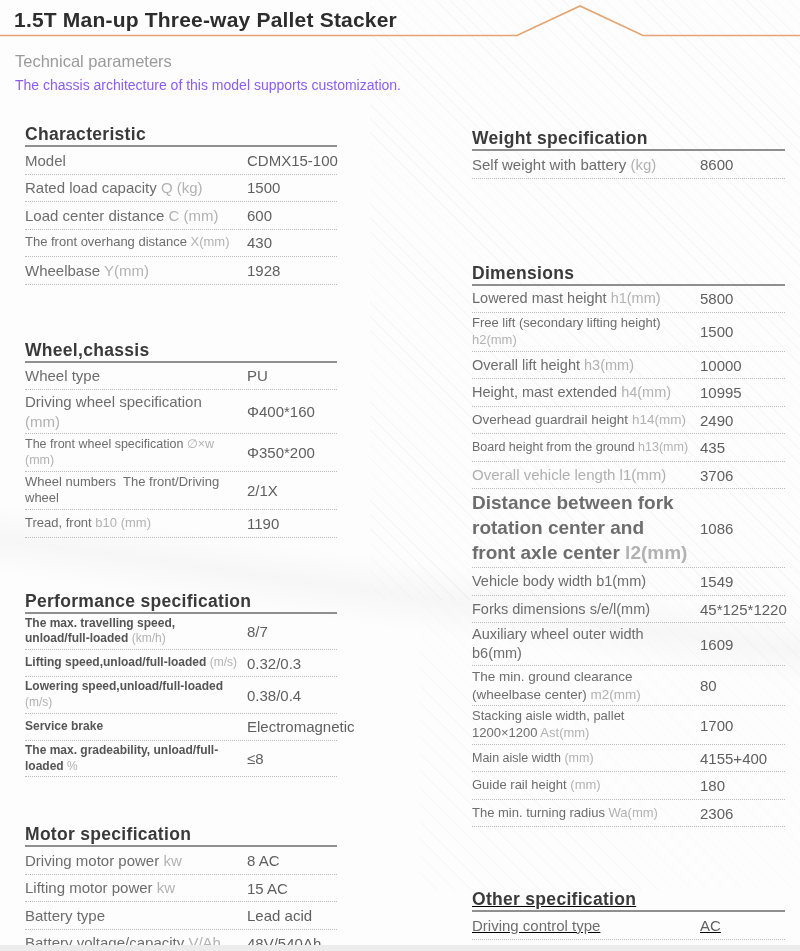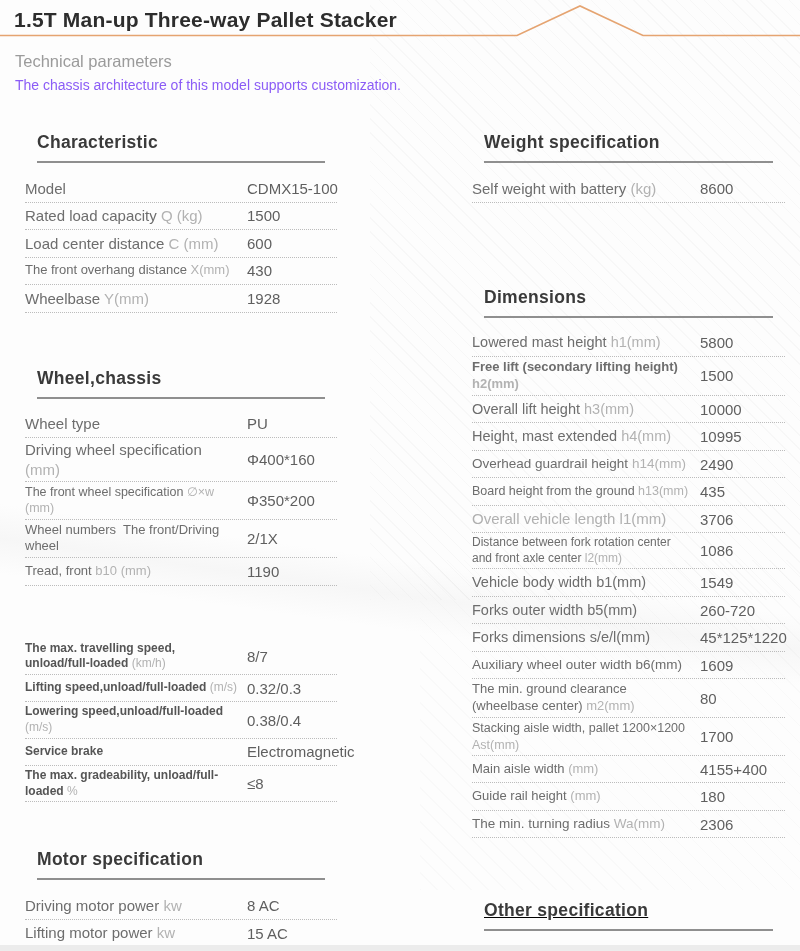--- a/index.html
+++ b/index.html
@@ -35,22 +35,22 @@
     font-size:21px;font-weight:700;color:#2d2d2d;letter-spacing:0.2px;
   }
   .intro-title{position:absolute;left:15px;top:52px;font-size:16.5px;color:#9b9b9b;}
   .intro-sub{position:absolute;left:15px;top:77px;font-size:14px;color:#8b5cf6;}
   
   .col{position:absolute;top:120px;}
   .col-left{left:25px;width:312px;}
   .col-right{left:472px;width:313px;}
   
   .spec-table h2{
-    margin:12px;font-size:17.5px;font-weight:700;color:#3a3a3a;
-    letter-spacing:0.3px;padding-bottom:8px;border-bottom:2px solid #8f8f8f;
+    margin:0;font-size:17.5px;font-weight:700;color:#3a3a3a;
+    letter-spacing:0.3px;border-bottom:2px solid #8f8f8f;
   }
   .row{
     display:flex;align-items:center;min-height:27.5px;padding:2px 0;
     border-bottom:1px dotted #bcbcbc;box-sizing:border-box;
   }
   .lbl{flex:0 0 222px;color:#6d6d6d;font-size:15px;line-height:1.3;padding-right:8px;box-sizing:border-box;}
   .col-right .lbl{flex-basis:228px;}
   .lbl-unit{color:#b2b2b2;}
   .val{flex:1;font-size:15px;color:#5f5f5f;white-space:nowrap;}
   
@@ -62,25 +62,25 @@
   .sec-dimensions{margin-top:84px;}
   .sec-other{margin-top:62px;text-decoration:underline;}
   
   .sec-characteristic .row:nth-of-type(4) .lbl{font-size:13px;}
   .sec-wheel .row:nth-of-type(3) .lbl{font-size:12.5px;}
   .sec-wheel .row:nth-of-type(4) .lbl{font-size:13px;}
   .sec-wheel .row:nth-of-type(5) .lbl{font-size:13px;}
   .sec-performance .lbl{font-size:12px;font-weight:600;color:#555;}
   .sec-performance .lbl .lbl-unit{font-weight:400;color:#b2b2b2;}
   .sec-dimensions .lbl{font-size:14.5px;}
-  .sec-dimensions .row:nth-of-type(2) .lbl{font-size:13px;font-weight:bold;}
+  .sec-dimensions .row:nth-of-type(2) .lbl{font-size:13px;}
   .sec-dimensions .row:nth-of-type(5) .lbl{font-size:13.5px;}
   .sec-dimensions .row:nth-of-type(6) .lbl{font-size:12.5px;}
   .sec-dimensions .row:nth-of-type(7) .lbl{color:#b0b0b0;font-size:15px;}
-  .sec-dimensions .row:nth-of-type(8) .lbl{font-size:12px;}
+  .sec-dimensions .row:nth-of-type(8) .lbl{font-size:19px;font-weight:bold;}
   .sec-dimensions .row:nth-of-type(12) .lbl{font-size:13.5px;}
   .sec-dimensions .row:nth-of-type(13) .lbl{font-size:13px;}
   .sec-dimensions .row:nth-of-type(14) .lbl{font-size:12.5px;}
   .sec-dimensions .row:nth-of-type(15) .lbl{font-size:13px;}
   .sec-dimensions .row:nth-of-type(16) .lbl{font-size:13px;}
   .sec-dimensions .row:nth-of-type(17) .lbl{font-size:13.5px;}
 </style>
 </head>
 <body>
 
@@ -154,20 +154,21 @@
         </div>
 
         <div class="row">
           <span class="lbl"><span class="lbl-main">Tread, front</span> <span class="lbl-unit">b10 (mm)</span></span>
           <span class="val">1190</span>
         </div>
       </div>
   </section>
 
   <section class="spec-table sec-performance">
+    <h2>Performance specification</h2>
     <div class="rows">
 
         <div class="row">
           <span class="lbl"><span class="lbl-main">The max. travelling speed, unload/full-loaded</span> <span class="lbl-unit">(km/h)</span></span>
           <span class="val">8/7</span>
         </div>
 
         <div class="row">
           <span class="lbl"><span class="lbl-main">Lifting speed,unload/full-loaded</span> <span class="lbl-unit">(m/s)</span></span>
           <span class="val">0.32/0.3</span>
@@ -274,24 +275,20 @@
         <div class="row">
           <span class="lbl"><span class="lbl-main">Distance between fork rotation center and front axle center</span> <span class="lbl-unit">l2(mm)</span></span>
           <span class="val">1086</span>
         </div>
 
         <div class="row">
           <span class="lbl"><span class="lbl-main">Vehicle body width b1(mm)</span> </span>
           <span class="val">1549</span>
         </div>
 
-        <div class="row">
-          <span class="lbl"><span class="lbl-main">Forks outer width b5(mm)</span> </span>
-          <span class="val">260-720</span>
-        </div>
 
         <div class="row">
           <span class="lbl"><span class="lbl-main">Forks dimensions s/e/l(mm)</span> </span>
           <span class="val">45*125*1220</span>
         </div>
 
         <div class="row">
           <span class="lbl"><span class="lbl-main">Auxiliary wheel outer width b6(mm)</span> </span>
           <span class="val">1609</span>
         </div>

